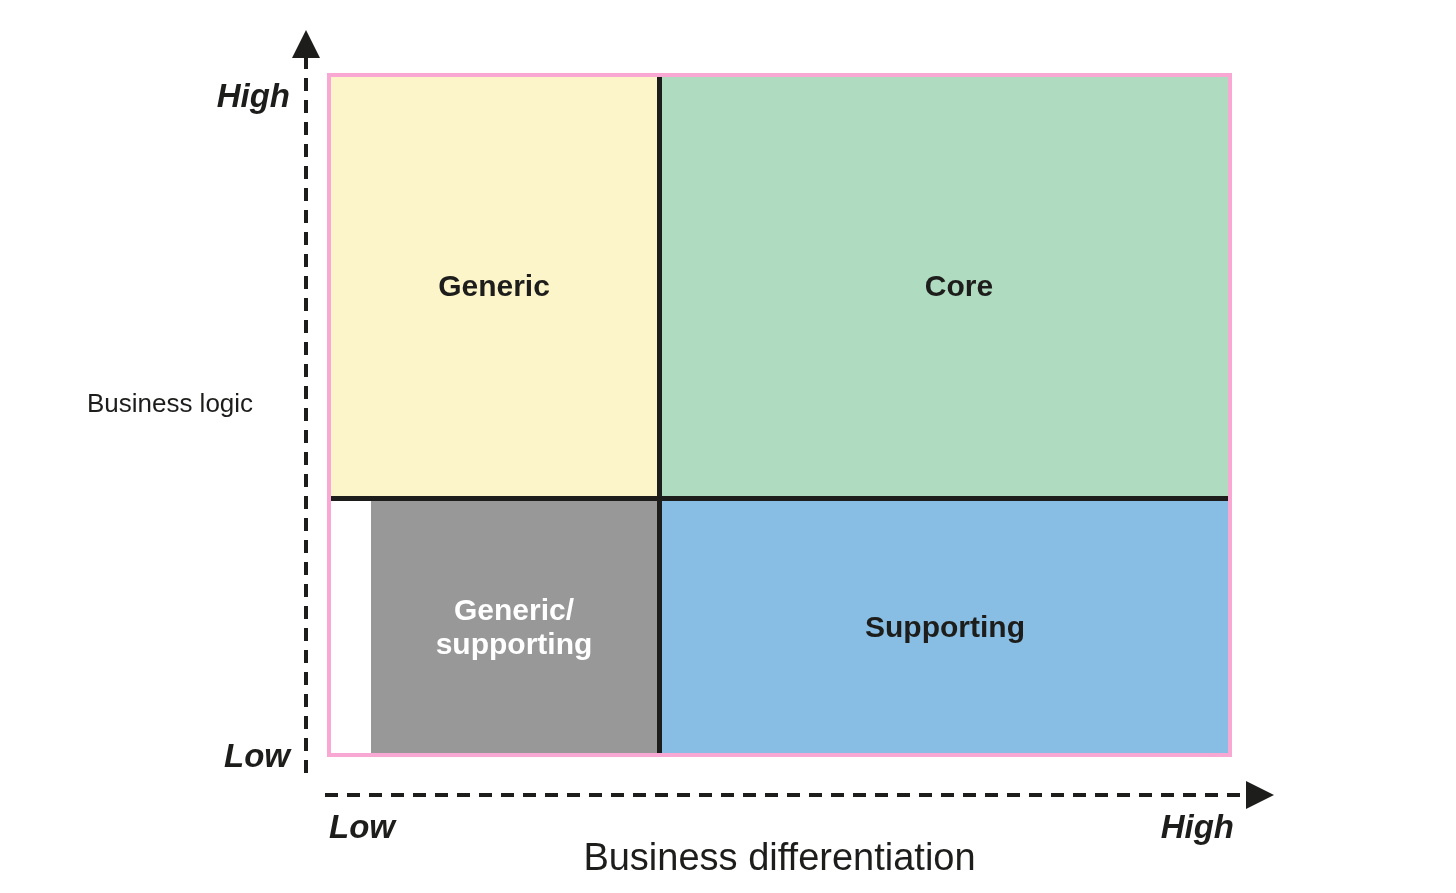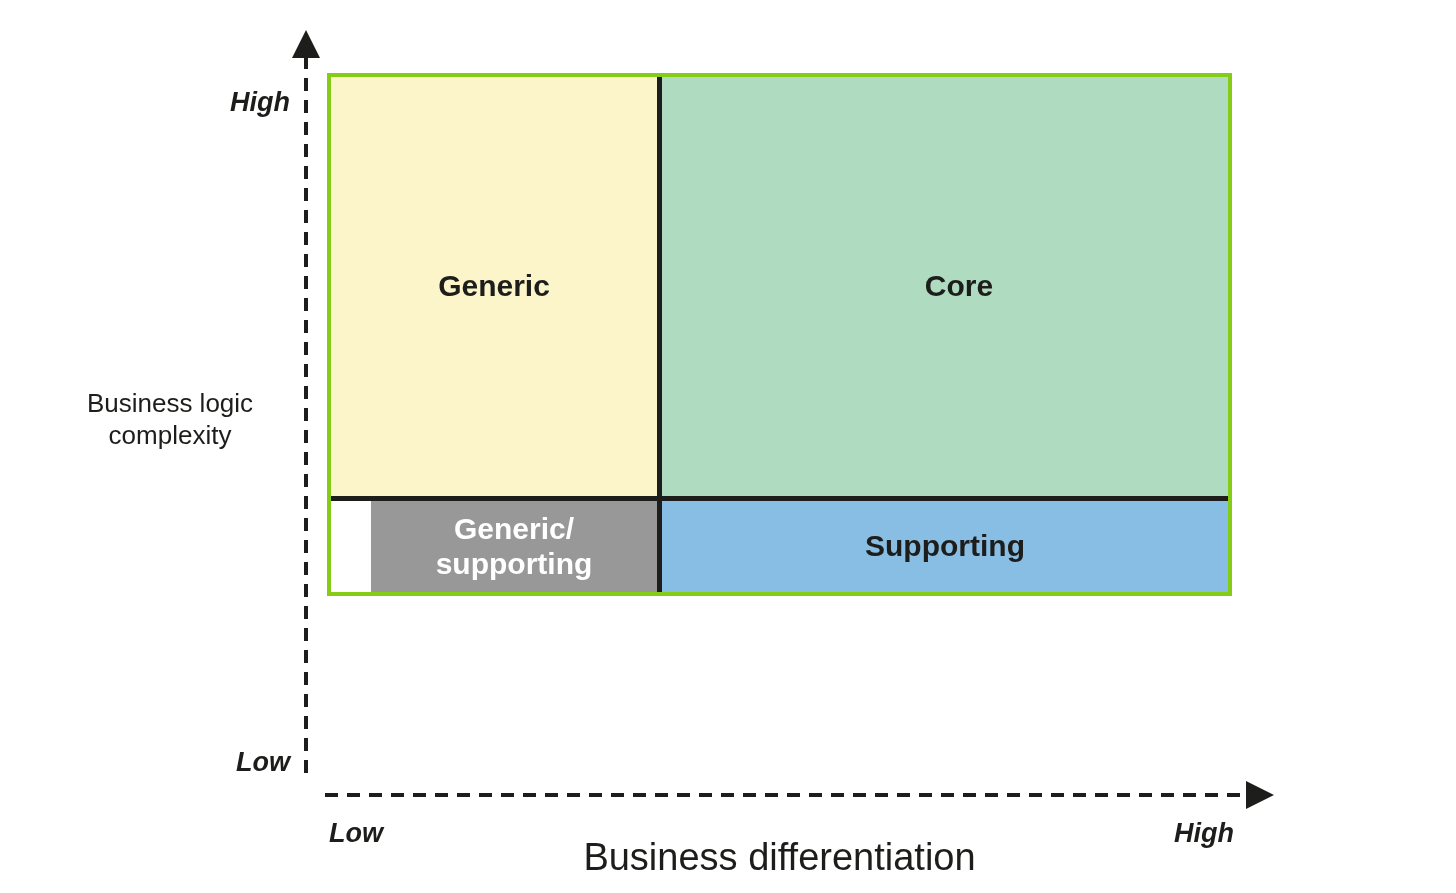--- a/index.html
+++ b/index.html
@@ -16,48 +16,47 @@
   }
   .axes-svg {
     position: absolute;
     left: 0; top: 0;
     width: 1456px; height: 893px;
     pointer-events: none;
   }
   .grid {
     position: absolute;
     left: 327px; top: 73px;
-    width: 905px; height: 523px;
+    width: 905px; height: 684px;
     box-sizing: border-box;
     display: grid;
     grid-template-columns: 331px 1fr;
     grid-template-rows: 424px 1fr;
-    border: 4px solid #84cc16;
+    border: 4px solid #f9a8d4;
   }
   .cell {
     display: flex;
     flex-direction: column;
     align-items: center;
     justify-content: center;
     font-weight: bold;
     font-size: 30px;
     line-height: 1.15;
     text-align: center;
     box-sizing: border-box;
   }
   .cell.tl { border-right: 5px solid #1d1d1b; border-bottom: 5px solid #1d1d1b; }
   .cell.tr { border-bottom: 5px solid #1d1d1b; }
   .cell.bl { border-right: 5px solid #1d1d1b; }
   .axis-end {
     position: absolute;
     font-style: italic;
     font-weight: bold;
-    font-size: 27px;
+    font-size: 33px;
     white-space: nowrap;
-    margin-top: 10px;
   }
   .y-high { left: 162px; width: 128px; text-align: right; top: 77px; }
   .y-low  { left: 162px; width: 128px; text-align: right; top: 737px; }
   .x-low  { left: 329px; top: 808px; }
   .x-high { left: 1112px; width: 122px; text-align: right; top: 808px; }
   .y-title {
     position: absolute;
     left: 40px; top: 388px;
     width: 260px;
     text-align: center;
@@ -82,21 +81,20 @@
     <polygon points="306,30 292,58 320,58" fill="currentColor"></polygon>
     <line x1="325" y1="795" x2="1248" y2="795" stroke="currentColor" stroke-width="4" stroke-dasharray="13 9"></line>
     <polygon points="1274,795 1246,781 1246,809" fill="currentColor"></polygon>
   </svg>
 
   <div class="axis-end y-high">High</div>
   <div class="axis-end y-low">Low</div>
 
   <div class="y-title">
     <div>Business logic</div>
-    <div>complexity</div>
   </div>
 
   <div class="grid">
     <div class="cell tl" style="background-color: rgb(251, 245, 201); color: rgb(29, 29, 27);">
       <span>Generic</span>
     </div>
     <div class="cell tr" style="background-color: rgb(175, 220, 193); color: rgb(29, 29, 27); padding-left: 28px;">
       <span>Core</span>
     </div>
     <div class="cell bl" style="background-color: rgb(152, 152, 152); color: rgb(255, 255, 255); margin-left: 40px;">

